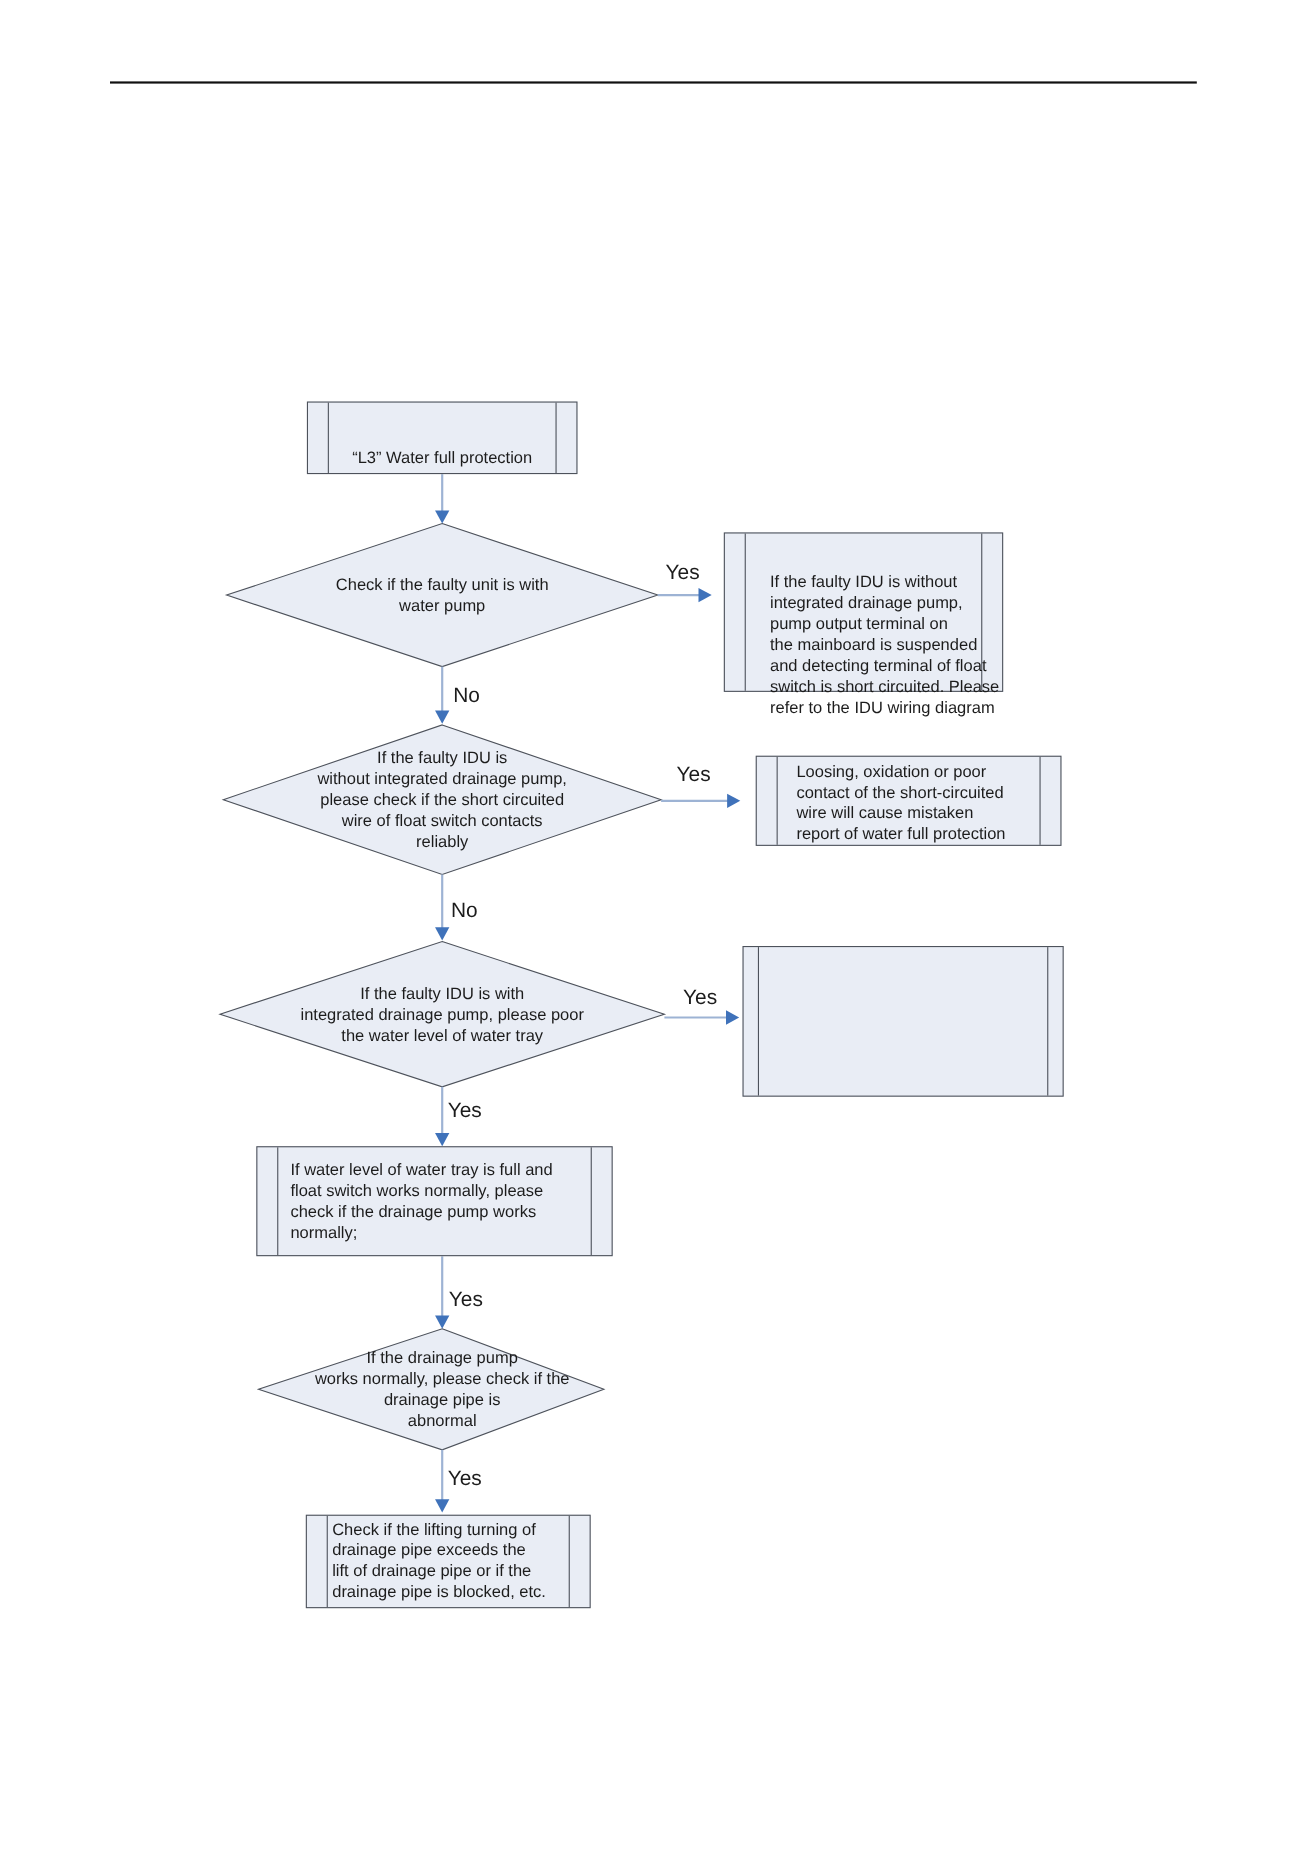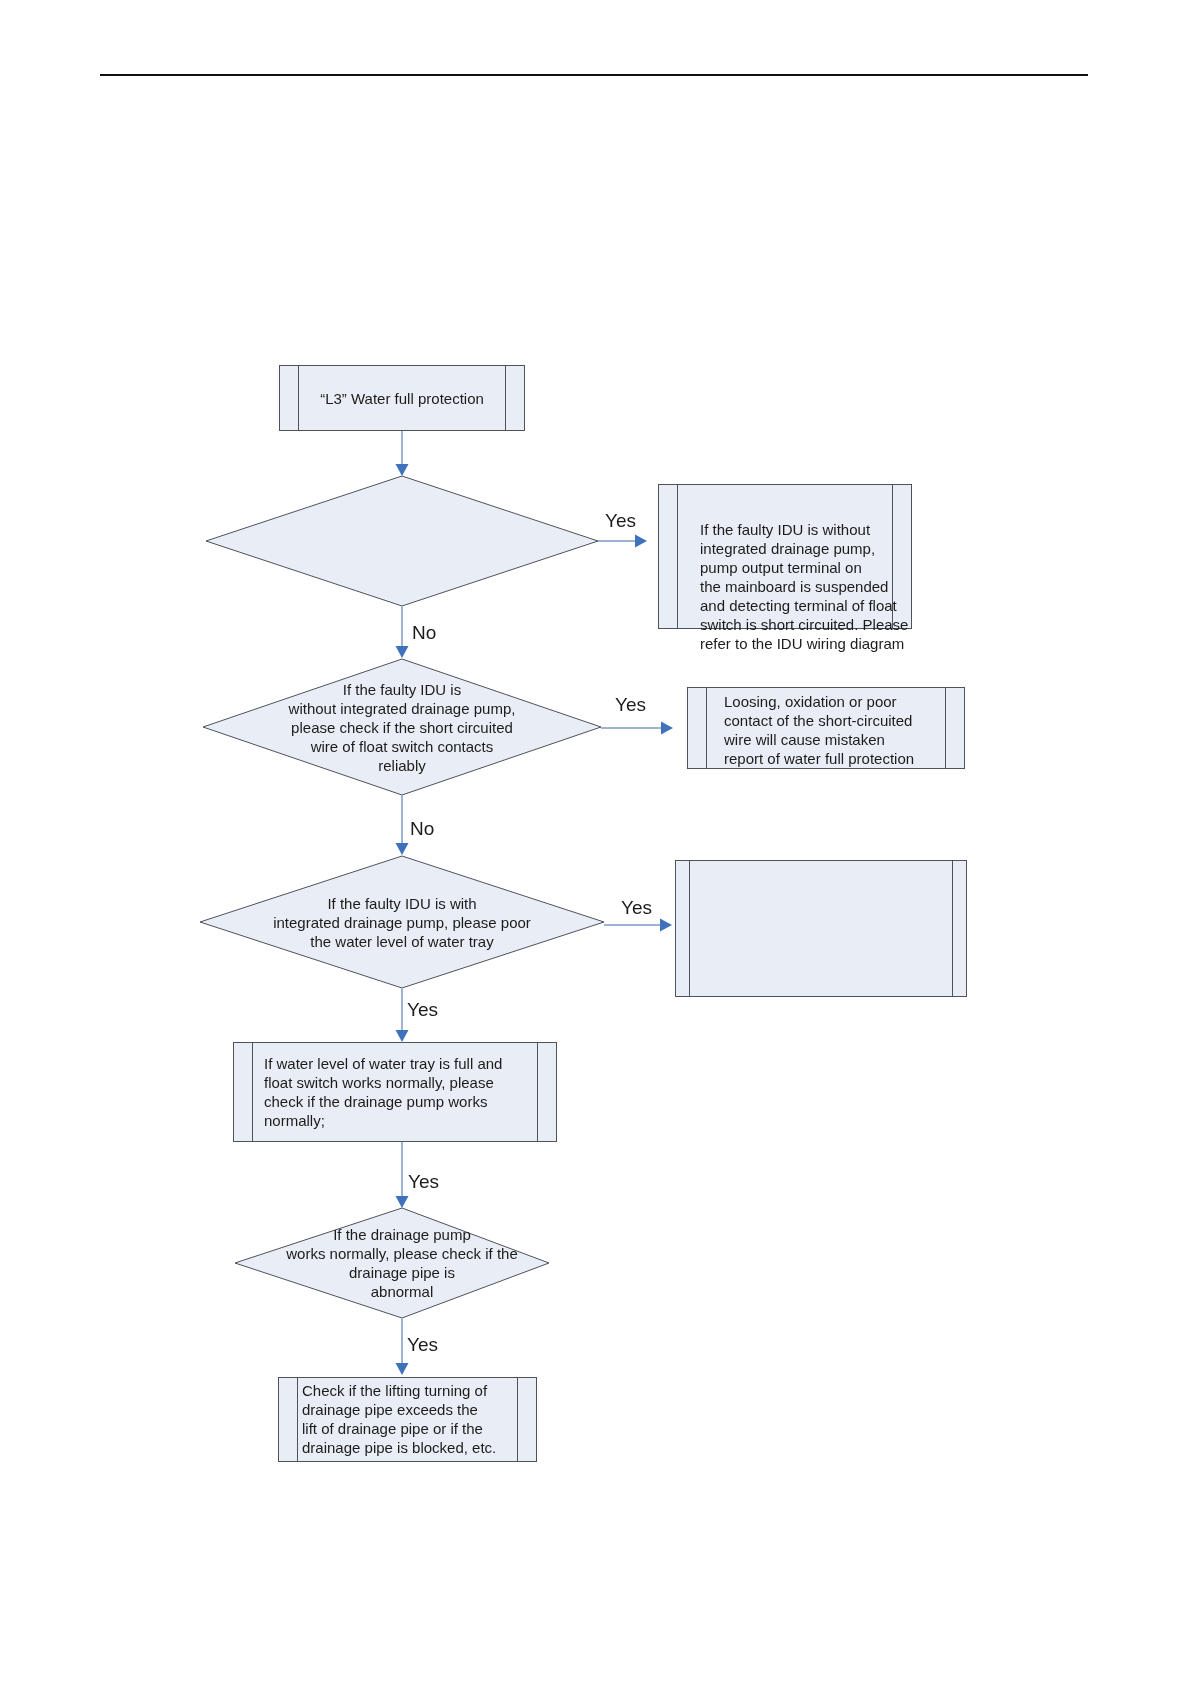--- a/index.html
+++ b/index.html
@@ -51,22 +51,24 @@
     <polygon class="head" points="672,925 660,918.5 660,931.5"></polygon>
     <polygon class="head" points="402,1042 395.5,1030 408.5,1030"></polygon>
     <polygon class="head" points="402,1208 395.5,1196 408.5,1196"></polygon>
     <polygon class="head" points="402,1375 395.5,1363 408.5,1363"></polygon>
   </svg>
 
   <div class="pp-box" style="left:279px;top:365px;width:246px;height:66px">
     <i class="bar bl"></i>
     <i class="bar br"></i>
   </div>
-  <div class="txt center" style="left:279px;top:389px;width:246px">“L3” Water full protection</div>
+  <div class="txt center" style="left:279px;top:407px;width:246px">“L3” Water full protection</div>
 
+  <div class="txt center" style="left:202px;top:522px;width:400px">Check if the faulty unit is with
+water pump</div>
 
   <div class="pp-box" style="left:658px;top:484px;width:254px;height:145px">
     <i class="bar bl"></i>
     <i class="bar br"></i>
   </div>
   <div class="txt" style="left:700px;top:520px">If the faulty IDU is without
 integrated drainage pump,
 pump output terminal on
 the mainboard is suspended
 and detecting terminal of float

